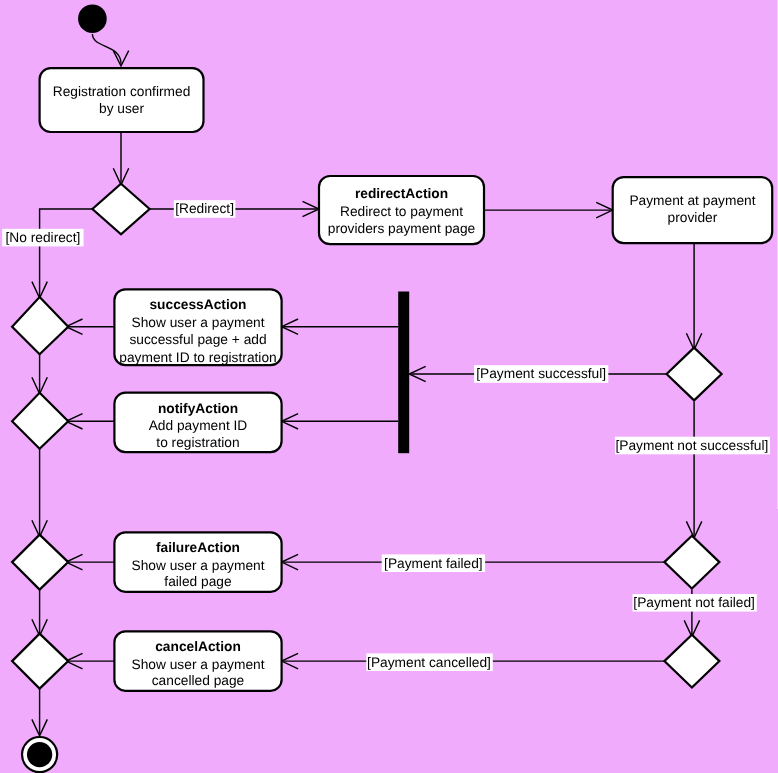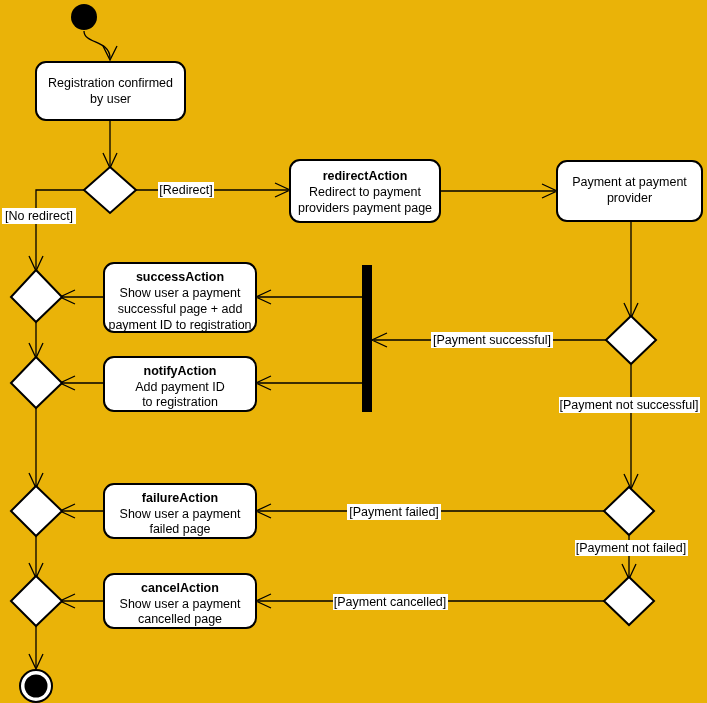--- a/index.html
+++ b/index.html
@@ -4,21 +4,21 @@
 <style>
   html, body {
     margin: 0;
     padding: 0;
     background: #ffffff;
   }
   #canvas {
     position: relative;
     width: 707px;
     height: 703px;
-    background: #eab308;
+    background: #f0abfc;
     font-family: "Liberation Sans", sans-serif;
     overflow: hidden;
   }
   svg { display: block; }
   .node-text {
     font-family: "Liberation Sans", sans-serif;
     font-size: 12.5px;
     fill: #000000;
   }
   .node-text-bold {

